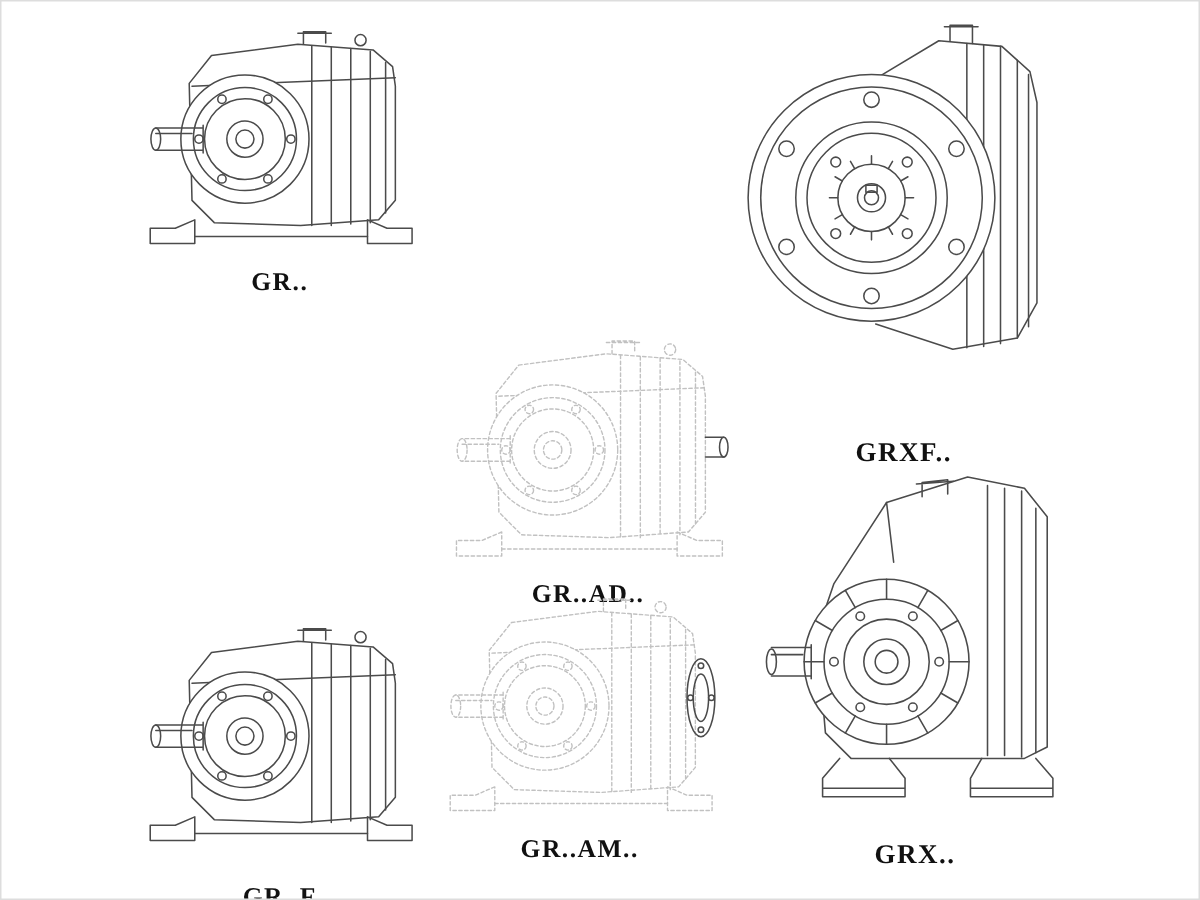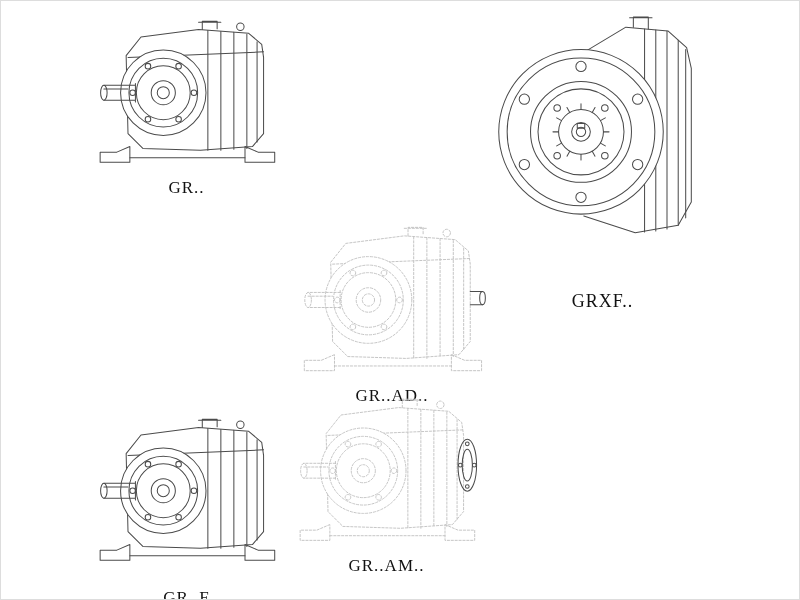--- a/index.html
+++ b/index.html
@@ -4,21 +4,21 @@
 <style>
   html,body{margin:0;padding:0;background:#fff;}
   .page{
     position:relative;width:798px;height:598px;background:#ffffff;
     border:1px solid #dddddd;overflow:hidden;
     font-family:"Liberation Serif", serif;
   }
   figure.fig{position:absolute;margin:0;display:flex;flex-direction:column;align-items:center;}
   figure.fig svg.draw{width:100%;height:auto;display:block;}
   .cap{
-    margin-top:4px;font-weight:normal;font-size:17px;letter-spacing:1px;
+    margin-top:4px;font-weight:bold;font-size:17px;letter-spacing:1px;
     color:#111;text-align:center;white-space:nowrap;
   }
   
   svg.ink{stroke:#4b4b4b;stroke-width:1.1;stroke-linejoin:round;stroke-linecap:round;}
   svg.ghost{stroke:#c1c1c1;stroke-width:1;stroke-dasharray:2.4 1.8;stroke-linejoin:round;stroke-linecap:round;}
   g.ink-over{stroke:#4b4b4b;stroke-width:1.1;stroke-dasharray:none;}
   .defs{position:absolute;width:0;height:0;overflow:hidden;}
 </style>
 </head>
 <body>
@@ -168,14 +168,20 @@
         <ellipse fill="none" cx="192" cy="82" rx="5.5" ry="17"></ellipse>
         <circle fill="none" cx="192" cy="59" r="2"></circle>
         <circle fill="none" cx="192" cy="105" r="2"></circle>
         <circle fill="none" cx="184.5" cy="82" r="2"></circle>
         <circle fill="none" cx="199.5" cy="82" r="2"></circle>
       </g>
     </svg>
     <figcaption class="cap">GR..AM..</figcaption>
   </figure>
 
+  <figure class="fig" style="left:500px;top:298px;width:218px;">
+    <svg class="draw ink" viewBox="0 0 230 260">
+        <use href="#gb-front-foot"></use>
+      </svg>
+    <figcaption class="cap" style="font-size:18px;margin-top:14px;">GRX..</figcaption>
+  </figure>
 
 </div>
 
 </body></html>

